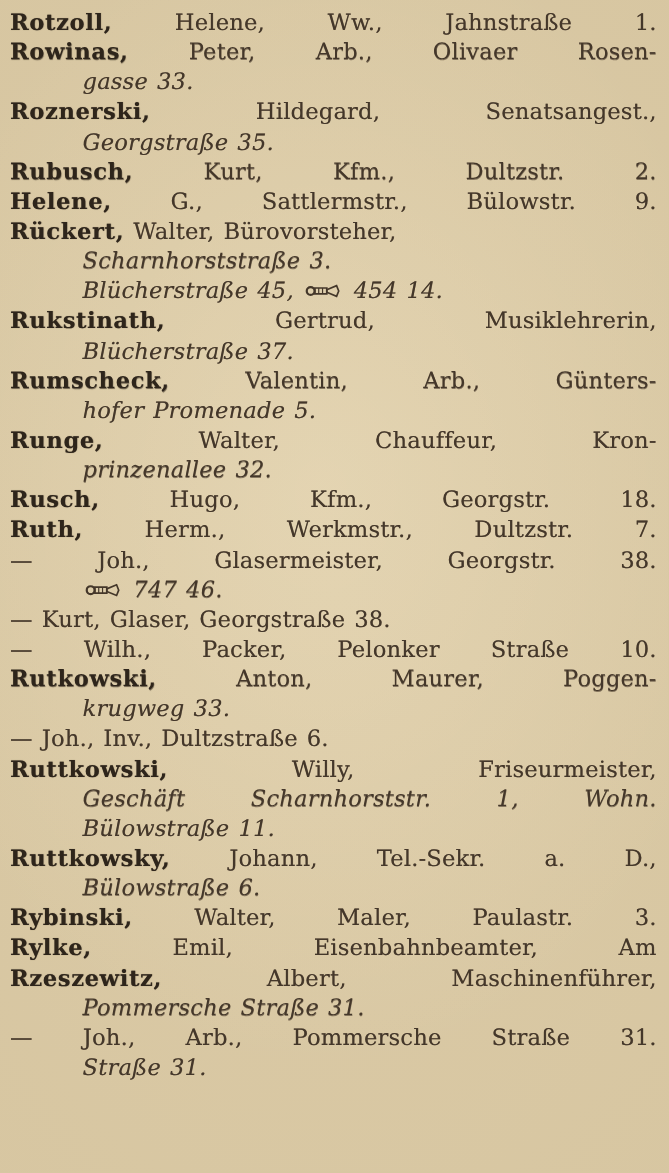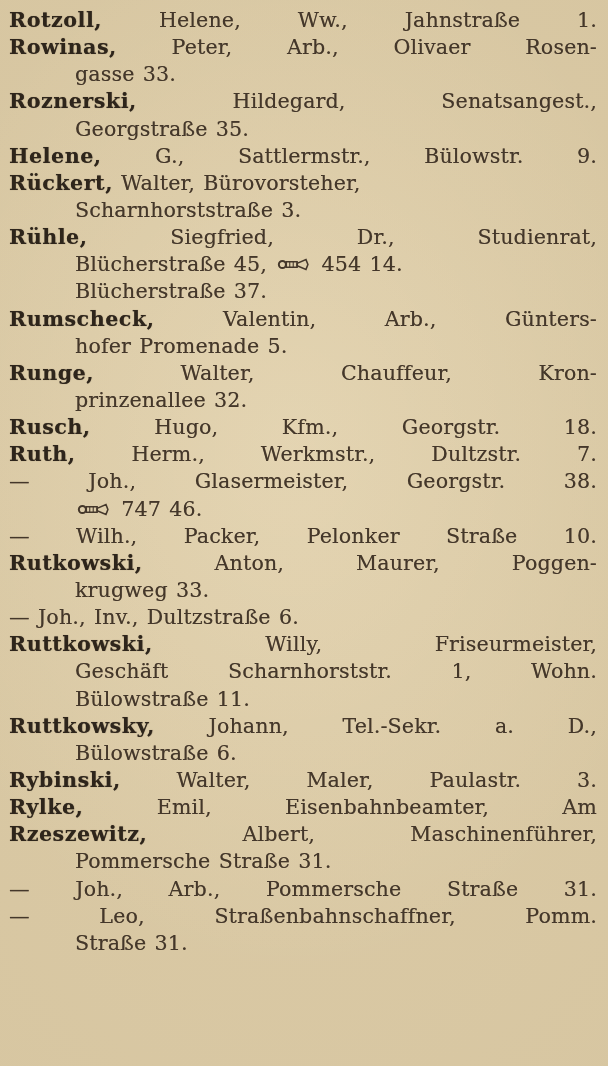--- a/index.html
+++ b/index.html
@@ -21,21 +21,21 @@
     font-size: 20.5px;
     line-height: 27.15px;
     height: 27.15px;
     color: #44372a;
     letter-spacing: 0.2px;
     word-spacing: 1.5px;
     white-space: normal;
     text-shadow: 0.2px 0.2px 0.6px rgba(62,48,34,0.55);
   }
   .line.just { text-align: justify; text-align-last: justify; }
-  .line.ind  { padding-left: 66px; }
+  .line.ind  { padding-left: 66px; font-style: italic; }
   .lead {
     font-weight: 700;
     color: #2e251b;
     letter-spacing: 0.6px;
     text-shadow: 0.3px 0.3px 0.7px rgba(40,30,20,0.6);
   }
   .phone-glyph {
     display: inline-block;
     vertical-align: -1px;
     margin: 0 2px;
@@ -45,54 +45,55 @@
 </head>
 <body>
 
 <div class="page">
   <div class="col">
       <div class="line just"><span class="lead">Rotzoll,</span><span class=""> Helene, Ww., Jahnstraße 1.</span></div>
       <div class="line just"><span class="lead">Rowinas,</span><span class=""> Peter, Arb., Olivaer Rosen-</span></div>
       <div class="line ind"><span class="">gasse 33.</span></div>
       <div class="line just"><span class="lead">Roznerski,</span><span class=""> Hildegard, Senatsangest.,</span></div>
       <div class="line ind"><span class="">Georgstraße 35.</span></div>
+      <div class="line just"><span class="lead">Rubusch,</span><span class=""> Kurt, Kfm., Dultzstr. 2.</span></div>
       <div class="line just"><span class="lead">Helene,</span><span class=""> G., Sattlermstr., Bülowstr. 9.</span></div>
       <div class="line"><span class="lead">Rückert,</span><span class=""> Walter, Bürovorsteher,</span></div>
       <div class="line ind"><span class="">Scharnhorststraße 3.</span></div>
-      <div class="line just"><span class="lead">Rühle,</span><span class=""> Siegfried, Dr., Studienrat,</span></div>
       <div class="line ind"><span class="">Blücherstraße 45, </span><svg class="phone-glyph" width="34" height="15" viewBox="0 0 44 19" aria-hidden="true">
     <circle cx="7" cy="9.5" r="4.6" fill="none" stroke="currentColor" stroke-width="2.6"></circle>
     <path d="M12 6 H26 V13 H12 Z" fill="none" stroke="currentColor" stroke-width="2"></path>
     <path d="M16.5 6 V13 M21 6 V13" stroke="currentColor" stroke-width="1.4"></path>
     <path d="M26 8 L37.5 3.2 L40 9.5 L37.5 15.8 L26 11 Z" fill="none" stroke="currentColor" stroke-width="2"></path>
   </svg><span class=""> 454 14.</span></div>
+      <div class="line just"><span class="lead">Rukstinath,</span><span class=""> Gertrud, Musiklehrerin,</span></div>
       <div class="line ind"><span class="">Blücherstraße 37.</span></div>
       <div class="line just"><span class="lead">Rumscheck,</span><span class=""> Valentin, Arb., Günters-</span></div>
       <div class="line ind"><span class="">hofer Promenade 5.</span></div>
       <div class="line just"><span class="lead">Runge,</span><span class=""> Walter, Chauffeur, Kron-</span></div>
       <div class="line ind"><span class="">prinzenallee 32.</span></div>
       <div class="line just"><span class="lead">Rusch,</span><span class=""> Hugo, Kfm., Georgstr. 18.</span></div>
       <div class="line just"><span class="lead">Ruth,</span><span class=""> Herm., Werkmstr., Dultzstr. 7.</span></div>
       <div class="line just"><span class="">— Joh., Glasermeister, Georgstr. 38.</span></div>
       <div class="line ind"><svg class="phone-glyph" width="34" height="15" viewBox="0 0 44 19" aria-hidden="true">
     <circle cx="7" cy="9.5" r="4.6" fill="none" stroke="currentColor" stroke-width="2.6"></circle>
     <path d="M12 6 H26 V13 H12 Z" fill="none" stroke="currentColor" stroke-width="2"></path>
     <path d="M16.5 6 V13 M21 6 V13" stroke="currentColor" stroke-width="1.4"></path>
     <path d="M26 8 L37.5 3.2 L40 9.5 L37.5 15.8 L26 11 Z" fill="none" stroke="currentColor" stroke-width="2"></path>
   </svg><span class=""> 747 46.</span></div>
+      <div class="line"><span class="">— Kurt, Glaser, Georgstraße 38.</span></div>
       <div class="line just"><span class="">— Wilh., Packer, Pelonker Straße 10.</span></div>
       <div class="line just"><span class="lead">Rutkowski,</span><span class=""> Anton, Maurer, Poggen-</span></div>
       <div class="line ind"><span class="">krugweg 33.</span></div>
       <div class="line"><span class="">— Joh., Inv., Dultzstraße 6.</span></div>
       <div class="line just"><span class="lead">Ruttkowski,</span><span class=""> Willy, Friseurmeister,</span></div>
       <div class="line ind just"><span class="">Geschäft Scharnhorststr. 1, Wohn.</span></div>
       <div class="line ind"><span class="">Bülowstraße 11.</span></div>
       <div class="line just"><span class="lead">Ruttkowsky,</span><span class=""> Johann, Tel.-Sekr. a. D.,</span></div>
       <div class="line ind"><span class="">Bülowstraße 6.</span></div>
       <div class="line just"><span class="lead">Rybinski,</span><span class=""> Walter, Maler, Paulastr. 3.</span></div>
       <div class="line just"><span class="lead">Rylke,</span><span class=""> Emil, Eisenbahnbeamter, Am</span></div>
       <div class="line just"><span class="lead">Rzeszewitz,</span><span class=""> Albert, Maschinenführer,</span></div>
       <div class="line ind"><span class="">Pommersche Straße 31.</span></div>
       <div class="line just"><span class="">— Joh., Arb., Pommersche Straße 31.</span></div>
-      <div class="line just"><span class="">— Leo, Straßenbahnschaffner, Pomm.</span></div>
       <div class="line ind"><span class="">Straße 31.</span></div>
     </div>
 </div>
 
 </body></html>

